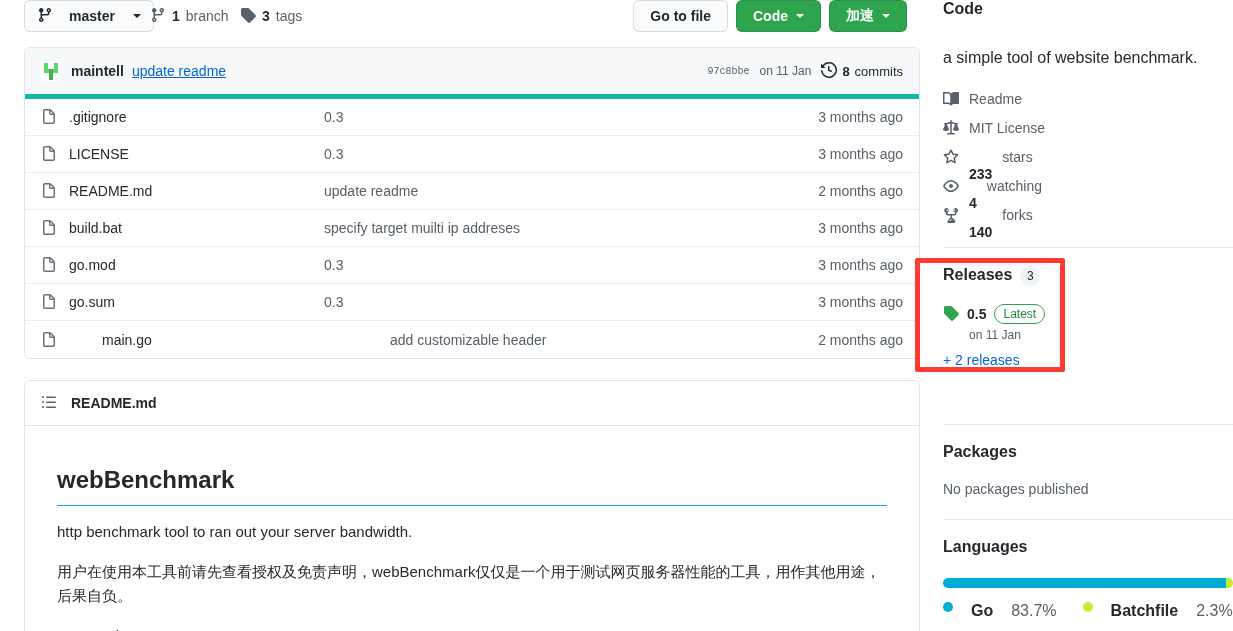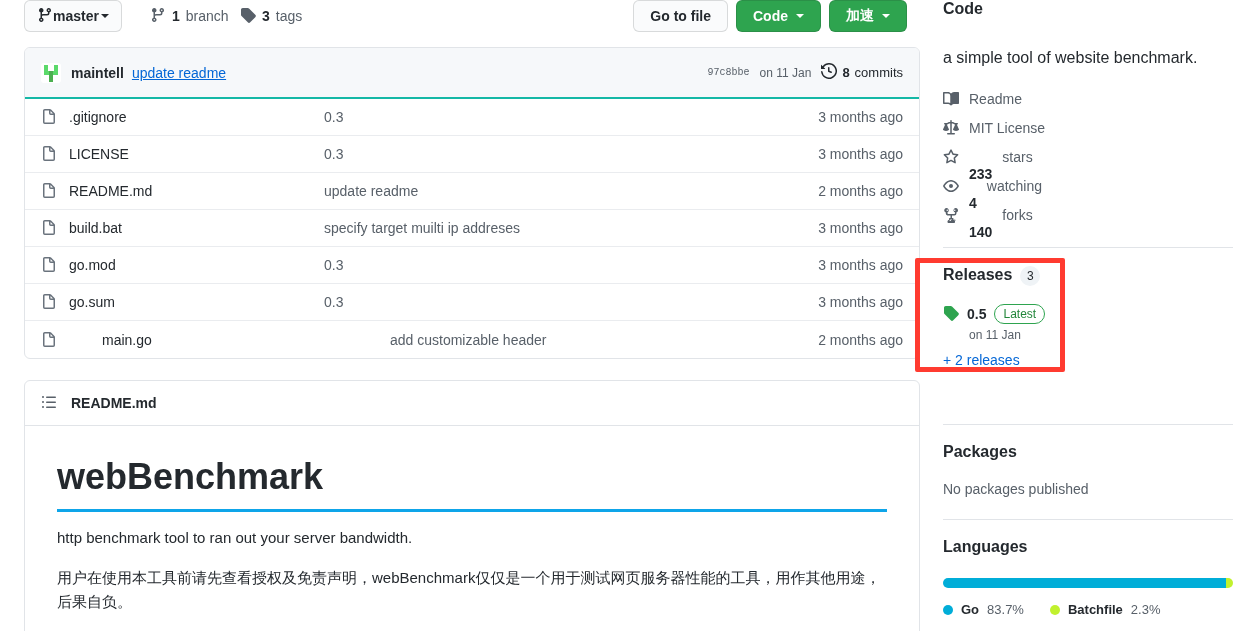--- a/index.html
+++ b/index.html
@@ -16,21 +16,21 @@
   .page { position: relative; width: 1233px; height: 631px; }
 
   
   .main-col { position: absolute; left: 0; top: 0; width: 920px; }
   .side-col { position: absolute; left: 943px; top: 0; width: 290px; }
 
   
   .toolbar { position: relative; height: 38px; }
   .branch-btn {
     position: absolute; left: 24px; top: 0;
-    display: flex; align-items: center; gap: 0;
+    display: flex; align-items: center; gap: 16px;
     height: 32px; padding: 0 12px;
     background: #fafbfc; border: 1px solid rgba(27,31,35,0.15);
     border-radius: 6px; cursor: pointer;
     font-size: 14px; font-weight: 600; color: #24292e;
   }
   .branch-btn .caret {
     width: 0; height: 0; margin-left: 2px;
     border-left: 4px solid transparent; border-right: 4px solid transparent;
     border-top: 4px solid #24292e;
   }
@@ -65,21 +65,21 @@
 
   
   .filebox {
     position: absolute; left: 24px; top: 47px; width: 896px;
     border: 1px solid #e1e4e8; border-radius: 6px; overflow: hidden;
     background: #fff;
   }
   .commit-bar {
     display: flex; align-items: center;
     height: 51px; padding: 0 16px;
-    background: #f6f8fa; border-bottom: 2px solid #14b8a6;
+    background: #f6f8fa; border-bottom: 5px solid #14b8a6;
   }
   .avatar {
     width: 20px; height: 20px; border-radius: 3px; flex: none;
     background: #ffffff; position: relative; overflow: hidden;
   }
   .avatar .a1 { position:absolute; left:3px; top:2px; width:4px; height:8px; background:#5bd96a; }
   .avatar .a2 { position:absolute; left:13px; top:2px; width:4px; height:8px; background:#5bd96a; }
   .avatar .a3 { position:absolute; left:3px; top:8px; width:14px; height:4px; background:#5bd96a; }
   .avatar .a4 { position:absolute; left:8px; top:8px; width:4px; height:11px; background:#4caf50; }
   .commit-author { margin-left: 10px; font-weight: 600; font-size: 14px; color:#24292e; }
@@ -112,22 +112,22 @@
     border: 1px solid #e1e4e8; border-radius: 6px; background:#fff;
     overflow: hidden; height: 260px;
   }
   .readme-head {
     display: flex; align-items: center; gap: 14px;
     height: 45px; padding: 0 16px; border-bottom: 1px solid #e1e4e8;
   }
   .readme-head .rtitle { font-size: 14px; font-weight: 600; color:#24292e; }
   .readme-body { padding: 28px 32px 0 32px; }
   .readme-body h1 {
-    margin: 0 0 14px 0; font-size: 36px; font-weight: 600;
-    color: #24292e; padding-bottom: 10px; border-bottom: 3px solid #0ea5e9;
+    margin: 11px 0 14px 0; font-size: 24px; font-weight: 600;
+    color: #24292e; padding-bottom: 10px; border-bottom: 1px solid #0ea5e9;
     line-height: 1.25;
   }
   .readme-body p { margin: 0 0 16px 0; font-size: 15px; line-height: 1.6; color: #24292e; }
   .readme-body ul { margin: 0; padding-left: 32px; }
   .readme-body li { font-size: 15px; line-height: 1.6; color: #24292e; }
 
   
   .side-sec { padding: 0; }
   .side-h { font-size: 16px; font-weight: 600; color: #24292e; margin: 0; }
   .about-desc { font-size: 16px; color: #24292e; margin: 0; line-height: 1.5; }
@@ -155,21 +155,21 @@
   }
   .rel-date { font-size: 12px; color: #586069; margin-top: 4px; margin-left: 26px; }
   .rel-more { font-size: 14px; color: #0366d6; cursor: pointer; margin-top: 10px; display:block; }
   .pkg-none { font-size: 14px; color: #586069; }
 
   .lang-bar {
     display: flex; height: 10px; border-radius: 6px; overflow: hidden;
     width: 290px; margin-bottom: 14px;
   }
   .lang-legend { display: flex; gap: 26px; }
-  .lang-item { display: flex; align-items: center; gap: 8px; font-size: 13px; color:#586069; cursor:pointer; }
+  .lang-item { display: flex; gap: 18px; font-size: 16px; color:#586069; cursor:pointer; }
   .lang-item b { color: #24292e; font-weight: 600; }
   .dot { width: 10px; height: 10px; border-radius: 50%; flex: none; }
 
   
   .annot {
     position: absolute; border: 5px solid #ff3b30; border-radius: 2px;
     pointer-events: none;
   }
   
   .rel-clip { overflow: hidden; height: 108px; }

